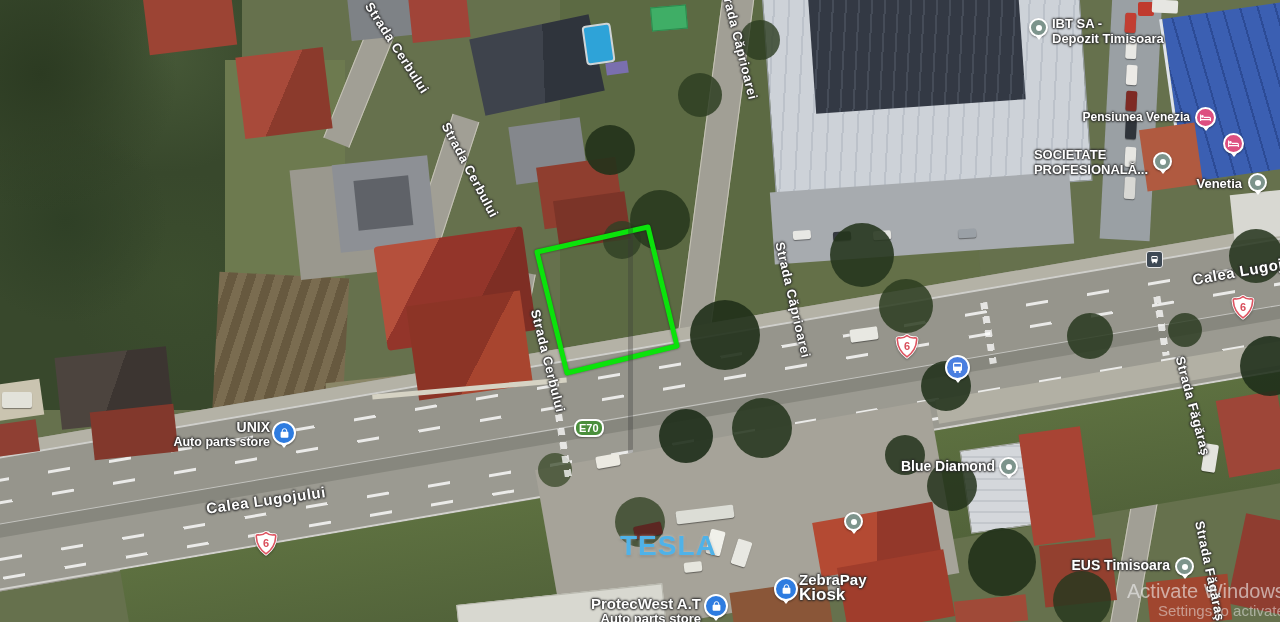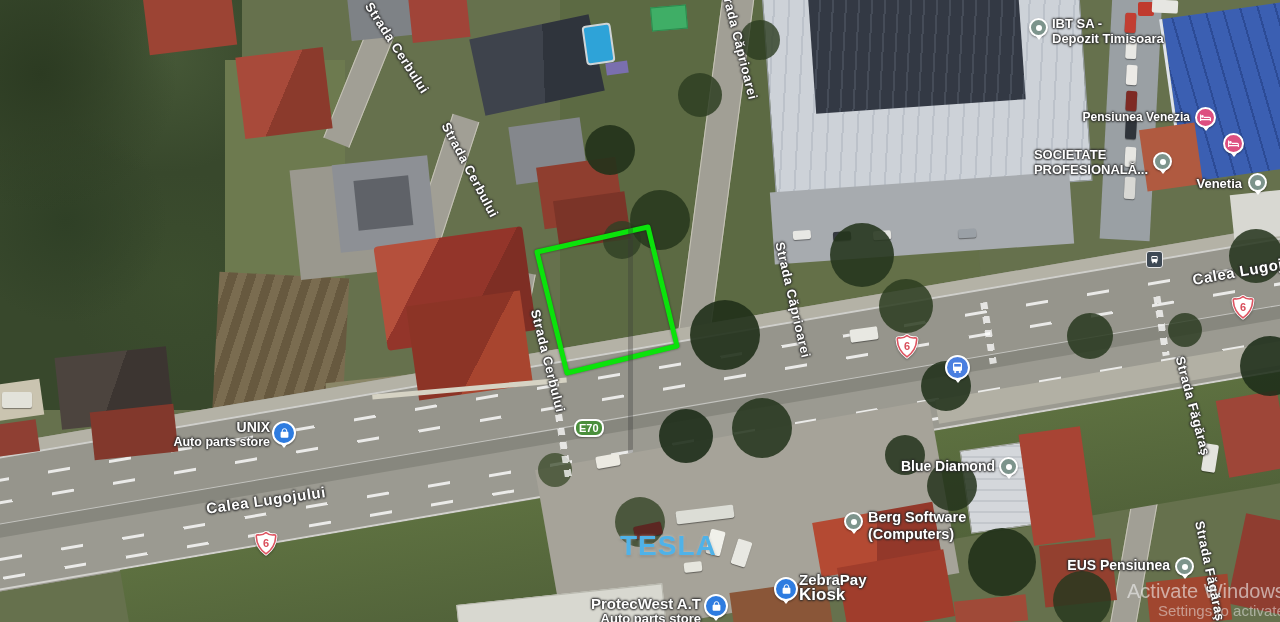--- a/index.html
+++ b/index.html
@@ -219,24 +219,20 @@
     <svg width="11" height="11" viewBox="0 0 11 11">
         <path d="M3.2 4 L3.2 3 a2.3 2.3 0 0 1 4.6 0 L7.8 4" fill="none" stroke="#fff" stroke-width="1"></path>
         <rect x="1.6" y="3.8" width="7.8" height="6" rx="1" fill="#fff"></rect>
       </svg>
   </span>
 
   <div class="ptxt" style="right:285px;top:459px;font-size:14px;text-align:center;">Blue Diamond</div>
   <span class="pin generic" style="left:999px;top:457px;"></span>
 
   <span class="pin generic" style="left:844px;top:512px;"></span>
-  <div class="ptxt" style="left:868px;top:509px;font-size:14.5px;line-height:17px;">
-    <div>Berg Software</div>
-      <div>(Computers)</div>
-  </div>
 
   <div class="ptxt tesla" style="left:620px;top:538px;">TESLA</div>
 
   <span class="pin shop" style="left:774px;top:577px;">
     <svg width="11" height="11" viewBox="0 0 11 11">
         <path d="M3.2 4 L3.2 3 a2.3 2.3 0 0 1 4.6 0 L7.8 4" fill="none" stroke="#fff" stroke-width="1"></path>
         <rect x="1.6" y="3.8" width="7.8" height="6" rx="1" fill="#fff"></rect>
       </svg>
   </span>
   <div class="ptxt" style="left:799px;top:572px;">
@@ -248,21 +244,21 @@
     <div style="font-size:15px;">ProtecWest A.T</div>
     <div style="font-size:13px;">Auto parts store</div>
   </div>
   <span class="pin shop" style="left:704px;top:594px;">
     <svg width="11" height="11" viewBox="0 0 11 11">
         <path d="M3.2 4 L3.2 3 a2.3 2.3 0 0 1 4.6 0 L7.8 4" fill="none" stroke="#fff" stroke-width="1"></path>
         <rect x="1.6" y="3.8" width="7.8" height="6" rx="1" fill="#fff"></rect>
       </svg>
   </span>
 
-  <div class="ptxt" style="right:110px;top:558px;font-size:14px;">EUS Pensiunea</div>
+  <div class="ptxt" style="right:110px;top:558px;font-size:14px;">EUS Timisoara</div>
   <span class="pin generic" style="left:1175px;top:557px;"></span>
 
   <span class="pin bus" style="left:945px;top:355px;">
     <svg width="13" height="13" viewBox="0 0 13 13">
         <rect x="2" y="1.5" width="9" height="8.5" rx="1.6" fill="#fff"></rect>
         <rect x="3.2" y="3" width="6.6" height="2.6" fill="#4a7fe0"></rect>
         <circle cx="4.2" cy="11" r="1.1" fill="#fff"></circle>
         <circle cx="8.8" cy="11" r="1.1" fill="#fff"></circle>
       </svg>
   </span>

